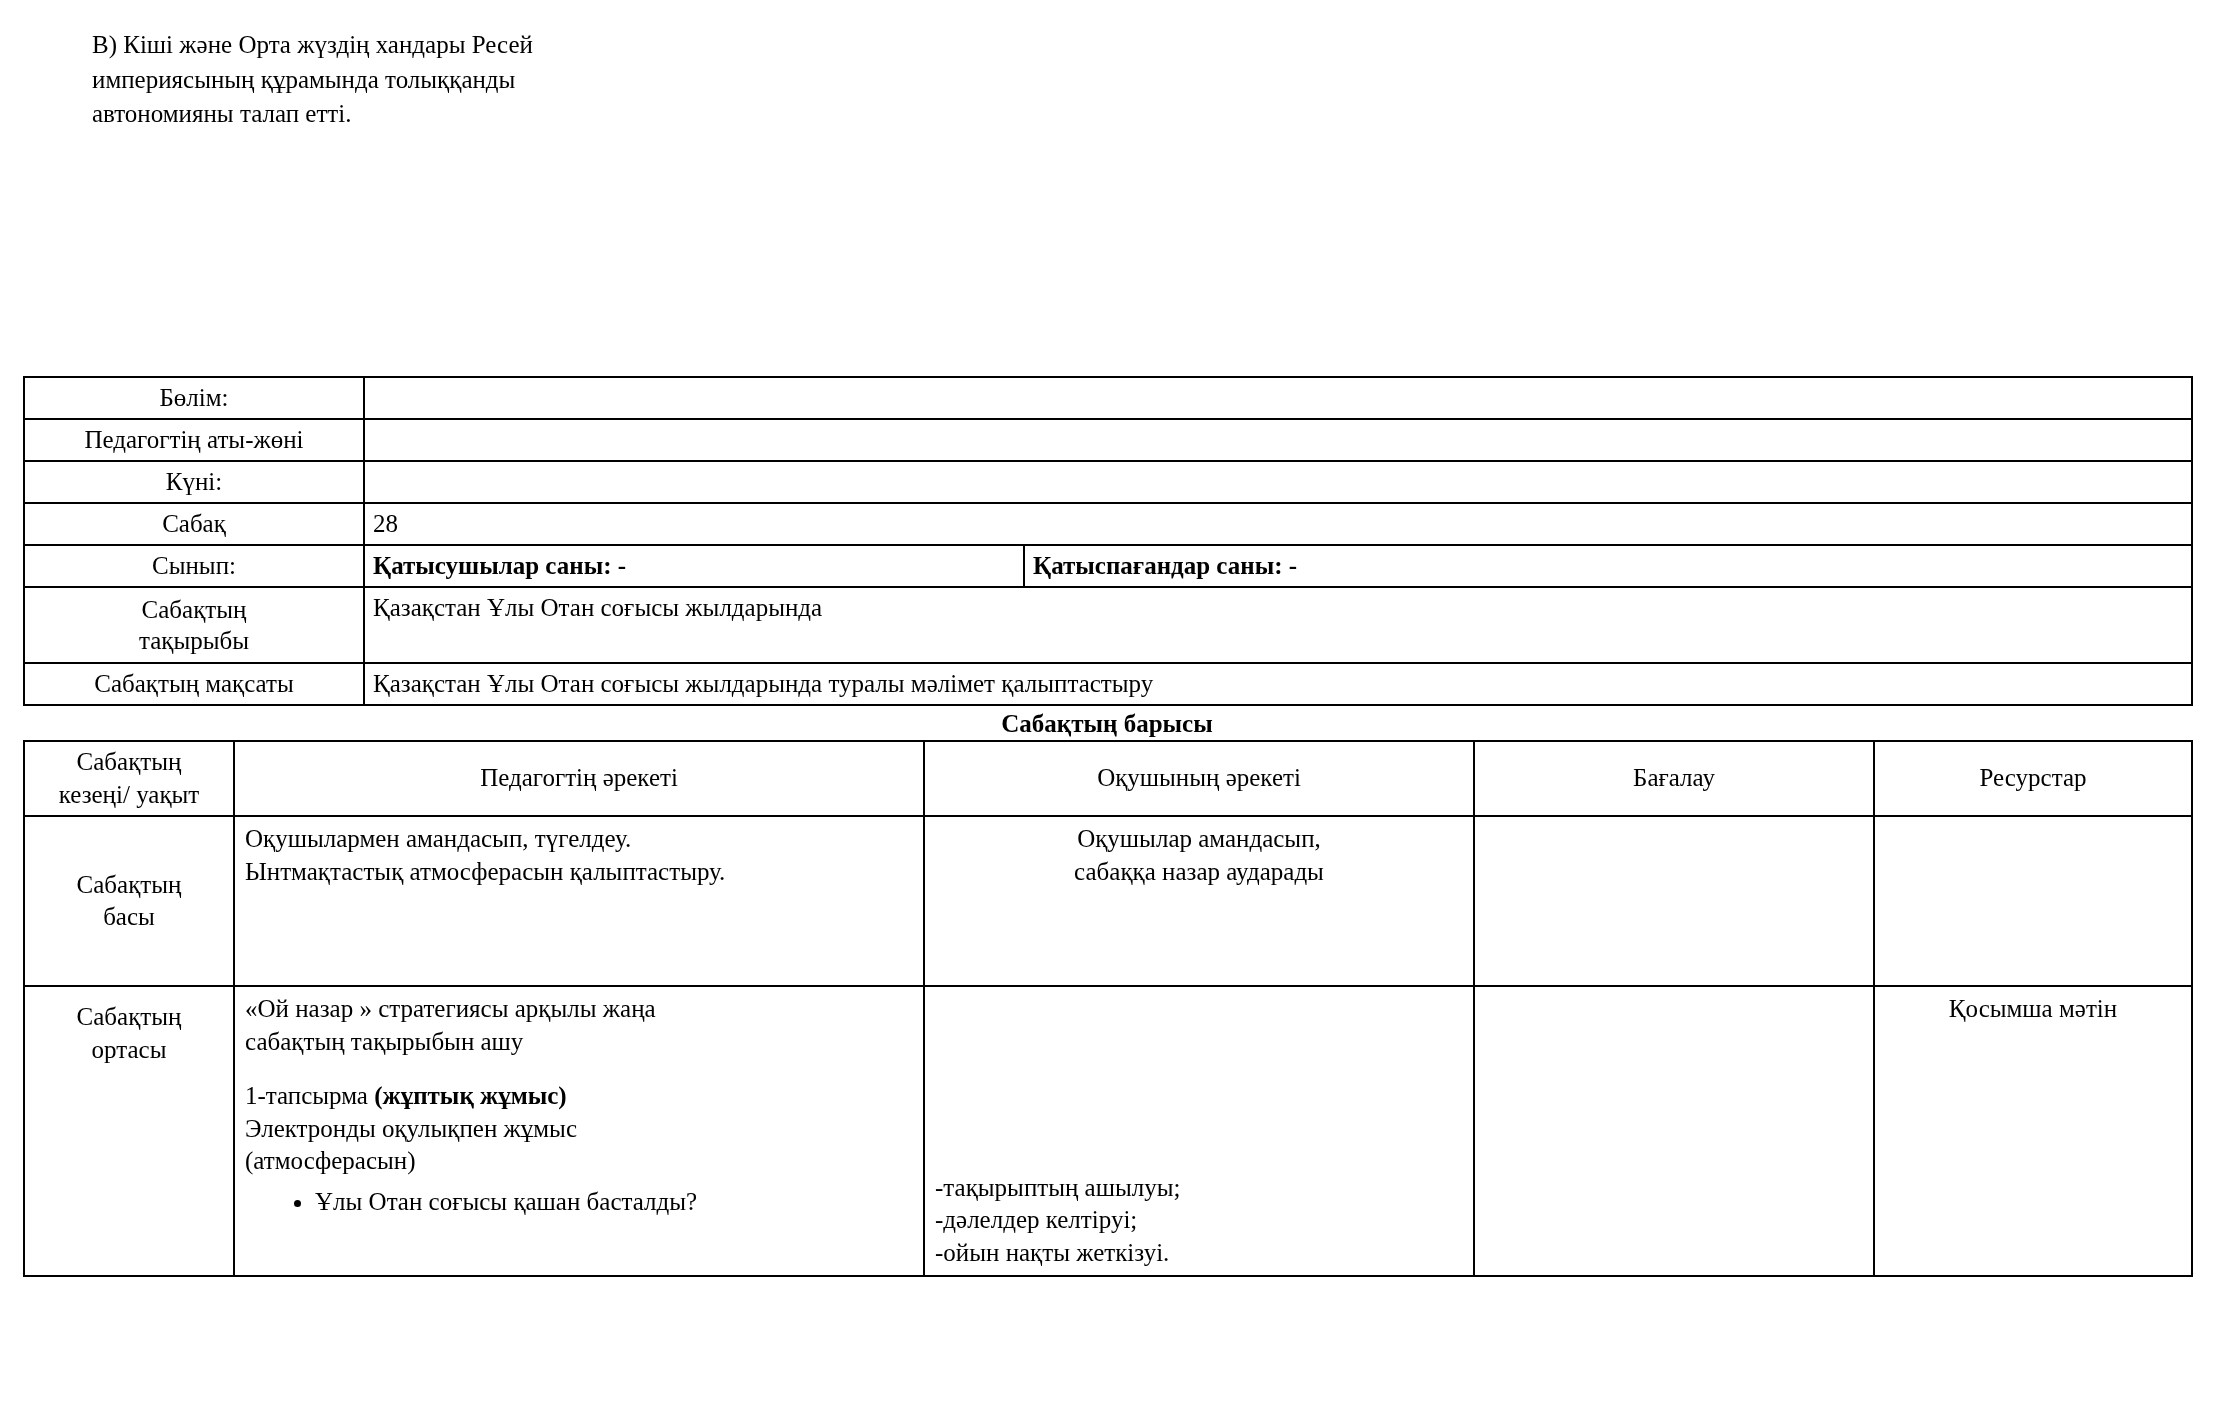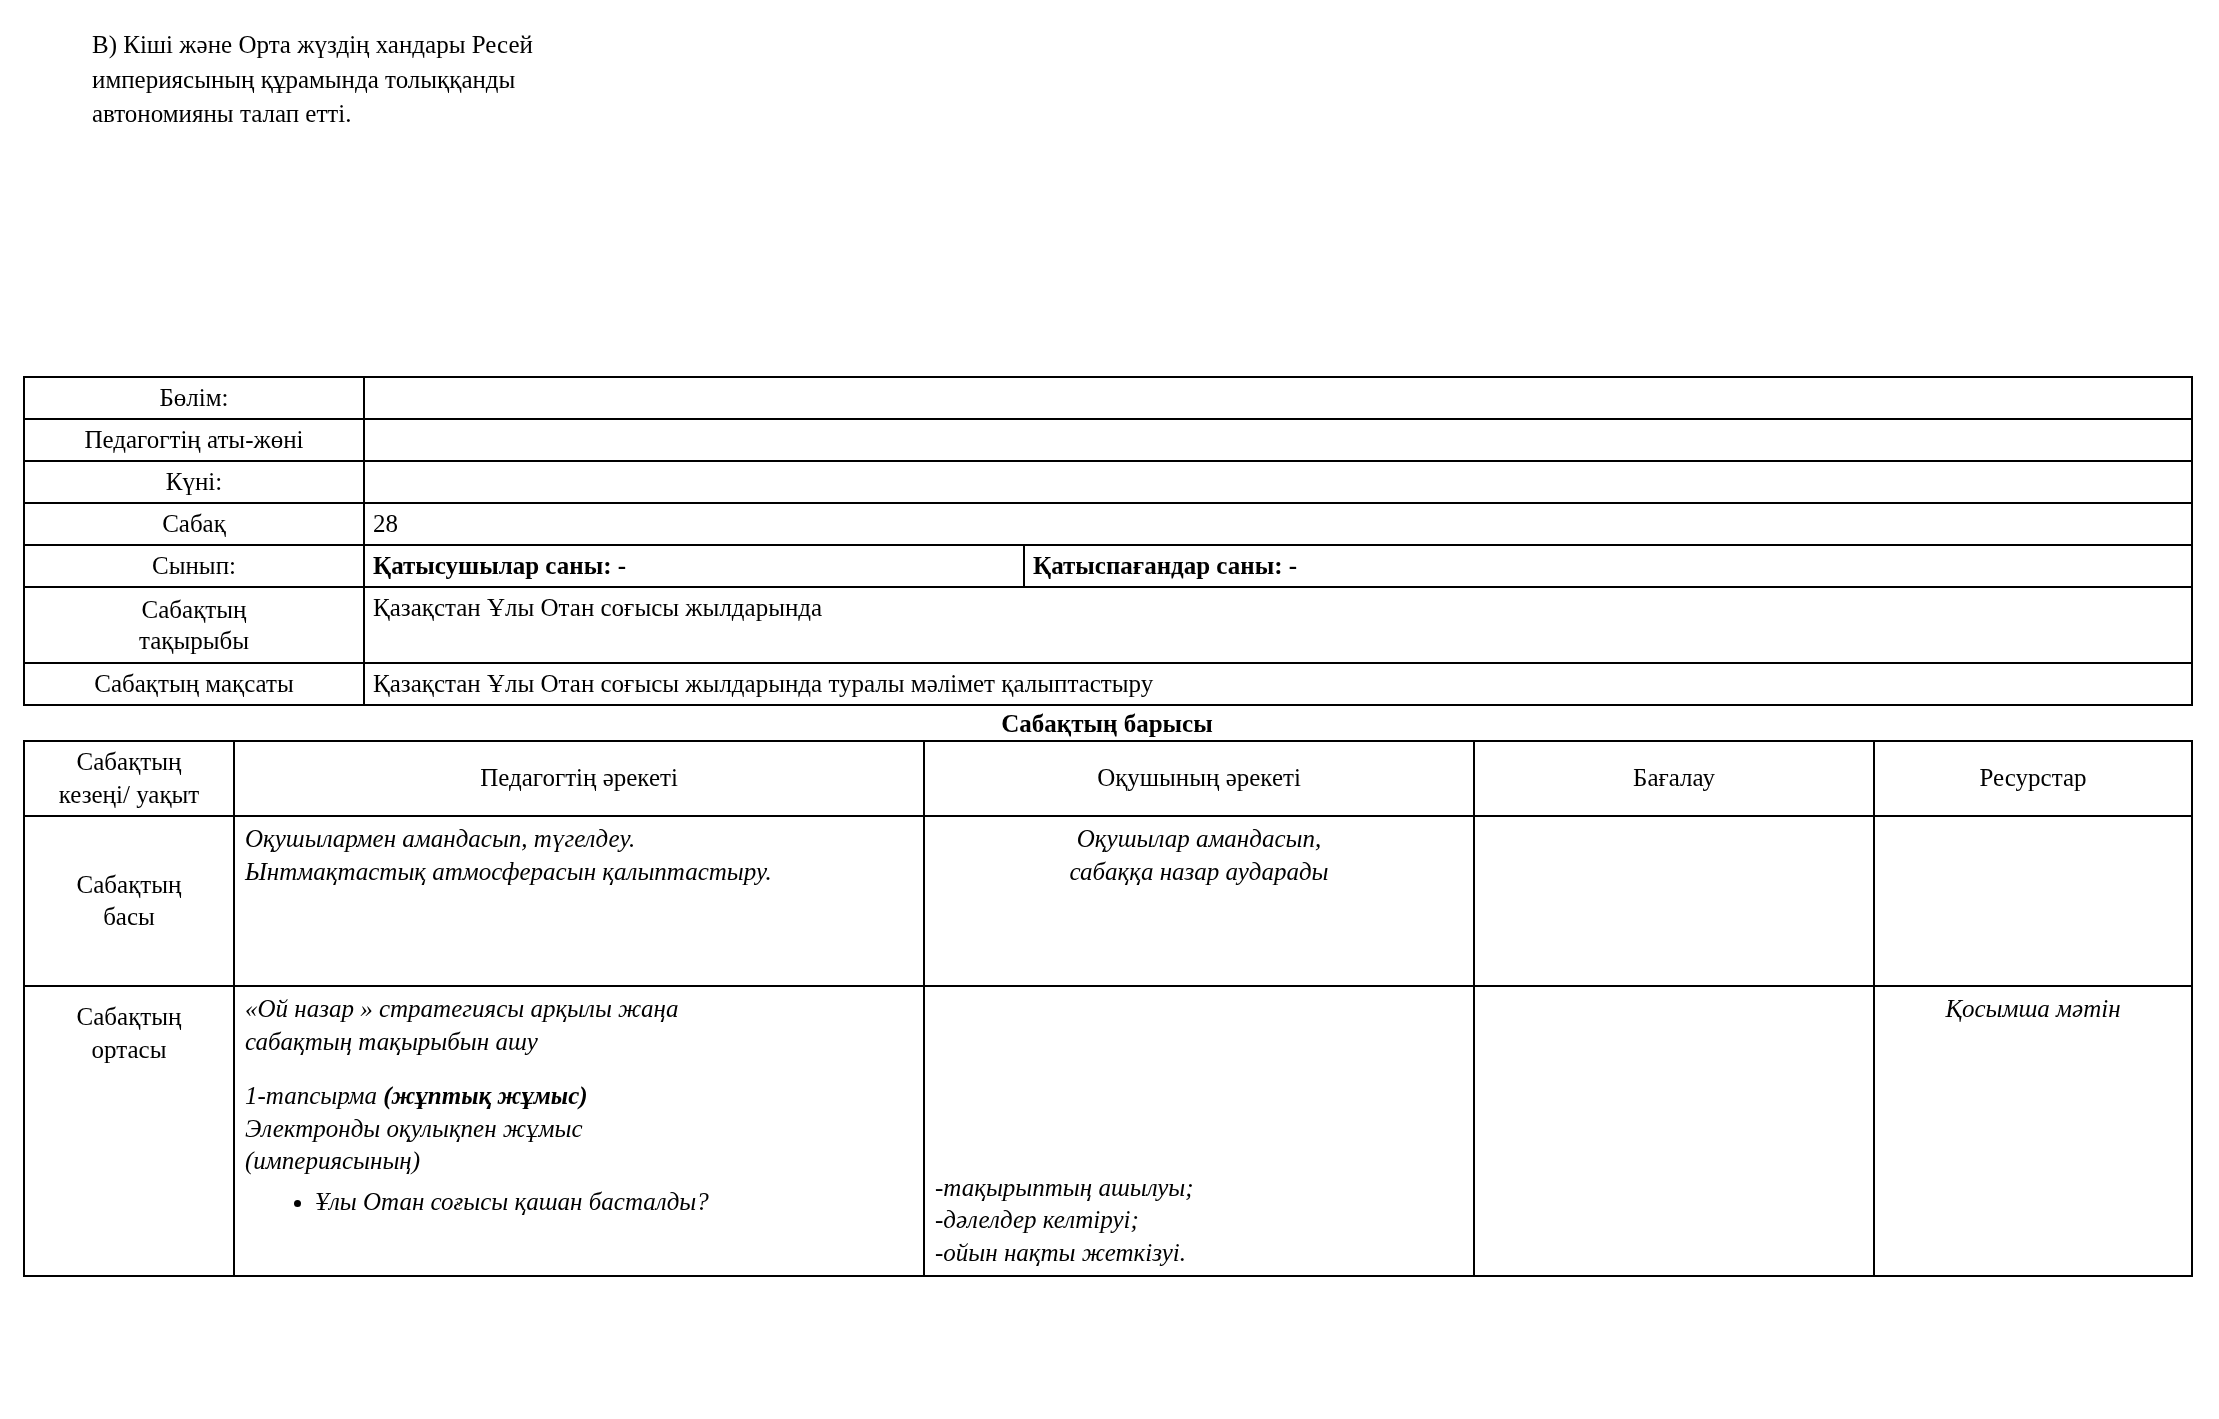--- a/index.html
+++ b/index.html
@@ -70,21 +70,21 @@
     font-weight: bold;
     font-size: 25px;
     padding: 4px 0 2px 0;
     font-family: "Liberation Serif", serif;
   }
 
   
   .info-table td { height: 32px; line-height: 1.25; }
   .t2 td { line-height: 1.3; }
 
-  .cell-pad { padding: 6px 10px; font-style: italic; }
+  .cell-pad { padding: 6px 10px; }
 
   ul.bullets {
     margin: 4px 0 0 0;
     padding-left: 62px;
     list-style: disc;
   }
   ul.bullets li { margin: 8px; padding: 0; }
 
   .spacer-sm { height: 22px; }
 </style>
@@ -189,21 +189,21 @@
           </td>
           <td class="cell-pad">
             <div>«Ой назар » стратегиясы арқылы жаңа</div>
             <div>сабақтың тақырыбын ашу</div>
             <div class="spacer-sm"></div>
             <div>
               <span>1-тапсырма</span>
               <span class="bold">(жұптық жұмыс)</span>
             </div>
             <div>Электронды оқулықпен жұмыс</div>
-            <div>(империясының)</div>
+            <div>(атмосферасын)</div>
             <ul class="bullets">
               <li>Ұлы Отан соғысы қашан басталды?</li>
             </ul>
           </td>
           <td class="cell-pad" style="vertical-align: bottom">
             <div>-тақырыптың ашылуы;</div>
             <div>-дәлелдер келтіруі;</div>
             <div>-ойын нақты жеткізуі.</div>
           </td>
           <td></td>

